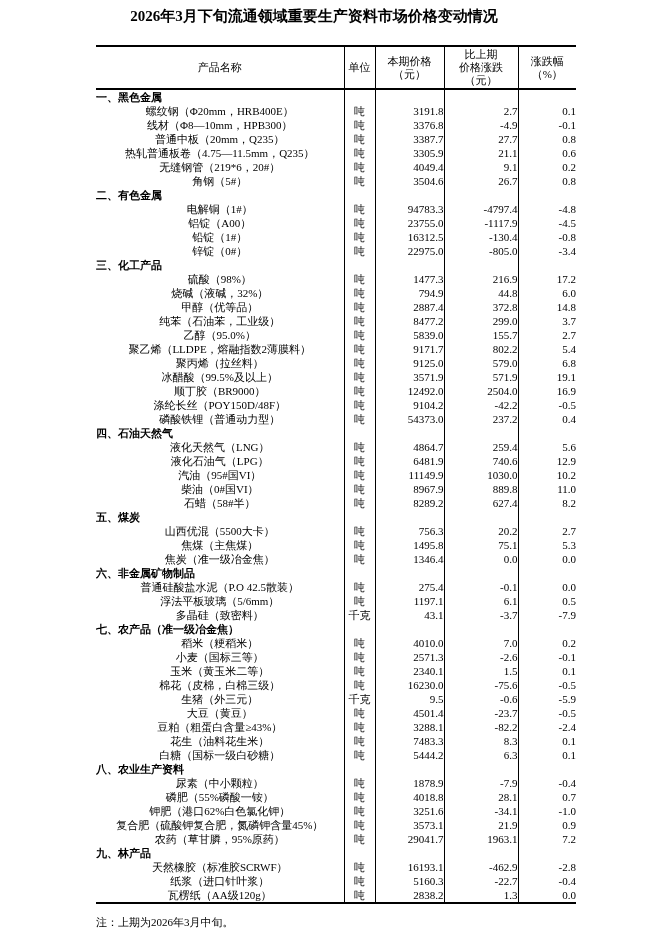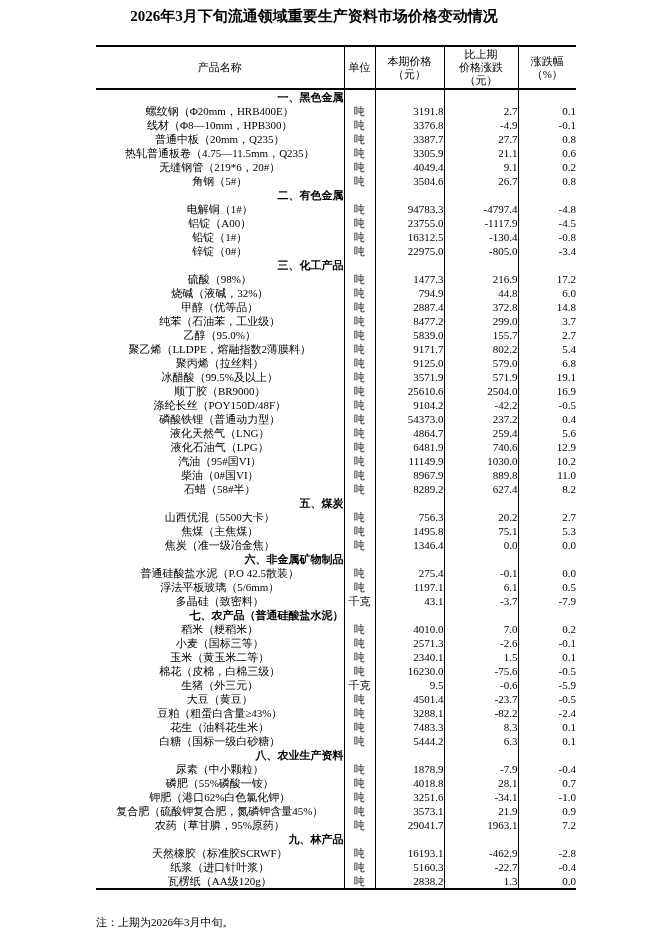--- a/index.html
+++ b/index.html
@@ -50,21 +50,21 @@
     white-space: pre-line;
   }
   .c0, .c1, .c2, .c3 { border-right: 1px solid #000; }
   tbody td {
     height: 14px;
     font-size: 11px;
     line-height: 14px;
     white-space: nowrap;
   }
   td.name { text-align: center; padding-left: 34px; }
-  td.section-name { text-align: right; padding-left: 3px; font-weight: bold; }
+  td.section-name { text-align: left; padding-left: 3px; font-weight: bold; }
   td.unit { text-align: center; }
   td.num { text-align: right; padding-right: 4px; }
   .footnote {
     position: absolute;
     left: 96px;
     top: 915px;
     font-size: 11px;
     line-height: 14px;
     text-align: center;
   }
@@ -239,37 +239,44 @@
       <tr>
         <td class="c0 name">冰醋酸（99.5%及以上）</td>
         <td class="c1 unit">吨</td>
         <td class="c2 num">3571.9</td>
         <td class="c3 num">571.9</td>
         <td class="c4 num">19.1</td>
       </tr>
       <tr>
         <td class="c0 name">顺丁胶（BR9000）</td>
         <td class="c1 unit">吨</td>
-        <td class="c2 num">25610.6</td>
+        <td class="c2 num">12492.0</td>
         <td class="c3 num">2504.0</td>
         <td class="c4 num">16.9</td>
       </tr>
       <tr>
         <td class="c0 name">涤纶长丝（POY150D/48F）</td>
         <td class="c1 unit">吨</td>
         <td class="c2 num">9104.2</td>
         <td class="c3 num">-42.2</td>
         <td class="c4 num">-0.5</td>
       </tr>
       <tr>
         <td class="c0 name">磷酸铁锂（普通动力型）</td>
         <td class="c1 unit">吨</td>
         <td class="c2 num">54373.0</td>
         <td class="c3 num">237.2</td>
         <td class="c4 num">0.4</td>
+      </tr>
+      <tr>
+        <td class="c0 section-name">四、石油天然气</td>
+        <td class="c1 unit"></td>
+        <td class="c2 num"></td>
+        <td class="c3 num"></td>
+        <td class="c4 num"></td>
       </tr>
       <tr>
         <td class="c0 name">液化天然气（LNG）</td>
         <td class="c1 unit">吨</td>
         <td class="c2 num">4864.7</td>
         <td class="c3 num">259.4</td>
         <td class="c4 num">5.6</td>
       </tr>
       <tr>
         <td class="c0 name">液化石油气（LPG）</td>
@@ -349,21 +356,21 @@
         <td class="c4 num">0.5</td>
       </tr>
       <tr>
         <td class="c0 name">多晶硅（致密料）</td>
         <td class="c1 unit">千克</td>
         <td class="c2 num">43.1</td>
         <td class="c3 num">-3.7</td>
         <td class="c4 num">-7.9</td>
       </tr>
       <tr>
-        <td class="c0 section-name">七、农产品（普通硅酸盐水泥）</td>
+        <td class="c0 section-name">七、农产品（准一级冶金焦）</td>
         <td class="c1 unit"></td>
         <td class="c2 num"></td>
         <td class="c3 num"></td>
         <td class="c4 num"></td>
       </tr>
       <tr>
         <td class="c0 name">稻米（粳稻米）</td>
         <td class="c1 unit">吨</td>
         <td class="c2 num">4010.0</td>
         <td class="c3 num">7.0</td>

